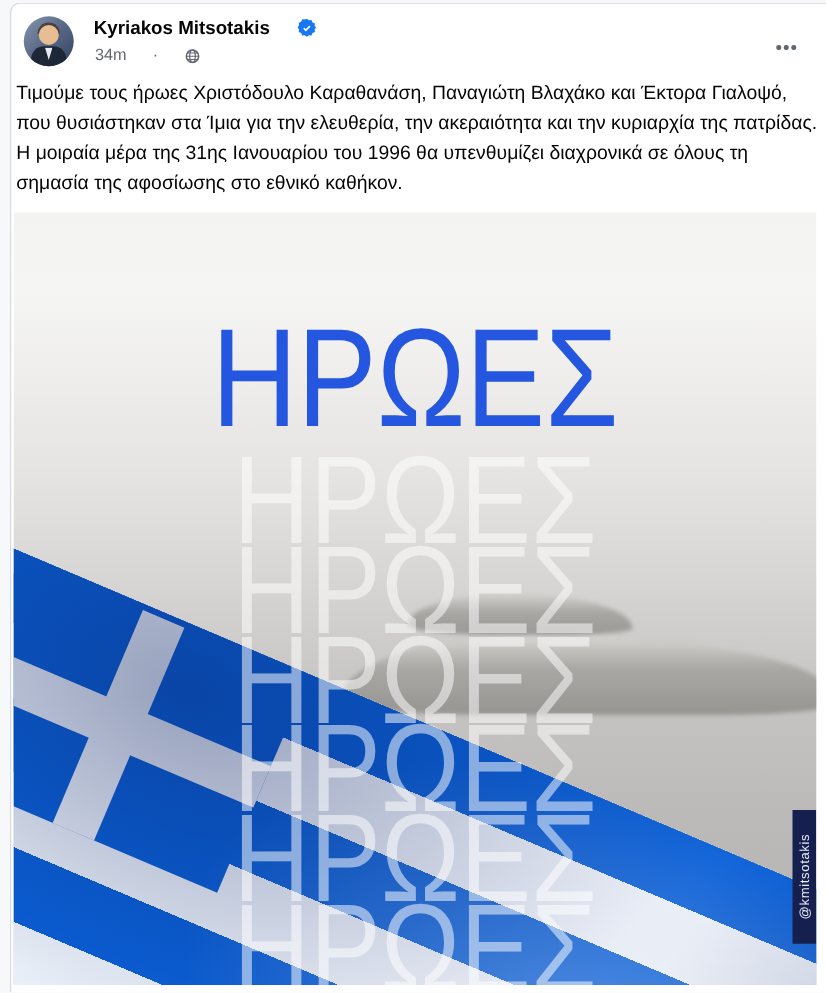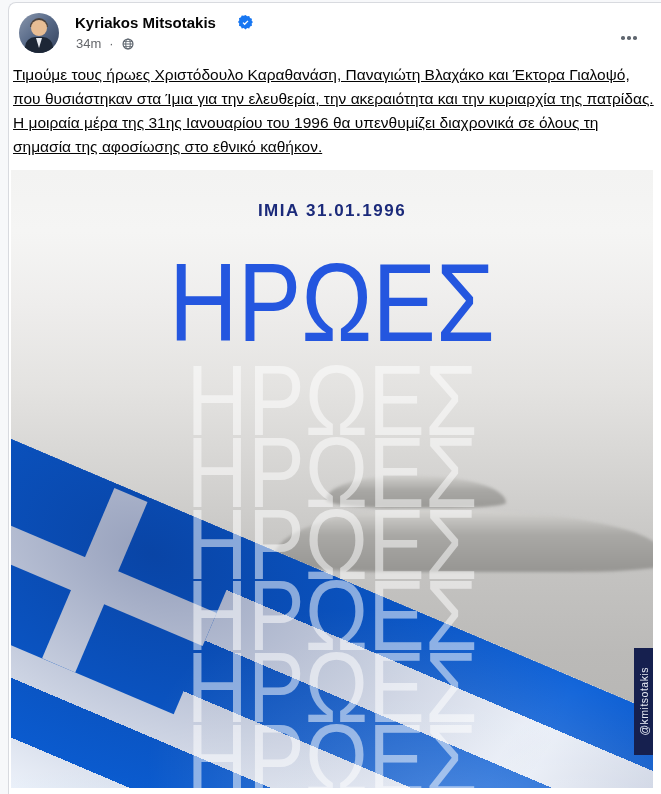--- a/index.html
+++ b/index.html
@@ -19,29 +19,29 @@
                   background:#e7bd94; }
   .avatar .hair { position:absolute; left:11px; top:5px; width:18px; height:9px;
                   border-radius:9px 9px 0 0; background:#4a413c; }
   .avatar .body { position:absolute; left:6px; top:24px; width:28px; height:18px;
                   border-radius:10px 10px 0 0; background:#1d2736; }
   .avatar .shirt { position:absolute; left:17px; top:25px; width:6px; height:10px;
                    background:#e8ecf2; clip-path:polygon(0 0,100% 0,50% 100%); }
   .name-row { position:absolute; left:66px; top:11px; display:flex; align-items:center; gap:22px; }
   .author { font-size:15px; font-weight:700; color:#050505; cursor:pointer; }
   .verified { width:15px; height:15px; flex:0 0 auto; }
-  .meta-row { position:absolute; left:67px; top:33px; display:flex; align-items:center; gap:8px;
+  .meta-row { position:absolute; left:67px; top:33px; display:flex; align-items:flex-end; gap:21px;
               font-size:13px; color:#65676b; cursor:pointer; }
   .globe { width:12px; height:12px; }
   .more-btn { position:absolute; right:16px; top:22px; width:32px; height:26px; display:flex;
               align-items:center; justify-content:center; gap:2.5px; cursor:pointer; border-radius:6px; }
   .more-btn i { width:3.5px; height:3.5px; border-radius:50%; background:#606770; }
 
   
-  .post-text { margin:8px 6px 0 4px; font-size:15.5px; line-height:24px; color:#050505;text-decoration:underline; }
+  .post-text { margin:8px 6px 0 4px; font-size:15.5px; line-height:24px; color:#050505; }
 
   
   .photo { position:relative; margin:11px 0 0 2px; width:642px; height:618px; overflow:hidden;
            background:linear-gradient(180deg,#f3f3f2 0%,#f5f5f4 10%,#eeedec 22%,#e4e3e1 35%,
                        #d6d5d3 48%,#c6c5c3 62%,#bbbab8 78%,#b3b2b0 100%);
            cursor:pointer; }
 
   .islet { position:absolute; background:#a5a4a1; filter:blur(1.5px); z-index:1; }
   .islet.i1 { left:315px; top:306px; width:180px; height:32px; border-radius:50% 60% 40% 50%/90% 100% 20% 30%;
               background:linear-gradient(180deg,#cfcecb 0%,#a8a7a4 45%,#9a9996 100%); }
@@ -126,21 +126,20 @@
     <div class="islet i2"></div>
 
     <div class="flag">
       <div class="canton">
         <div class="cv"></div>
           <div class="ch"></div>
       </div>
       <div class="sheen"></div>
     </div>
 
-    <div class="date-title">ΙΜΙΑ 31.01.1996</div>
     <div class="headline">ΗΡΩΕΣ</div>
     <div class="ghost g1">ΗΡΩΕΣ</div>
     <div class="ghost g2">ΗΡΩΕΣ</div>
     <div class="ghost g3">ΗΡΩΕΣ</div>
     <div class="ghost g4">ΗΡΩΕΣ</div>
     <div class="ghost g5">ΗΡΩΕΣ</div>
     <div class="ghost g6">ΗΡΩΕΣ</div>
 
     <div class="watermark">
       <span>@kmitsotakis</span>

